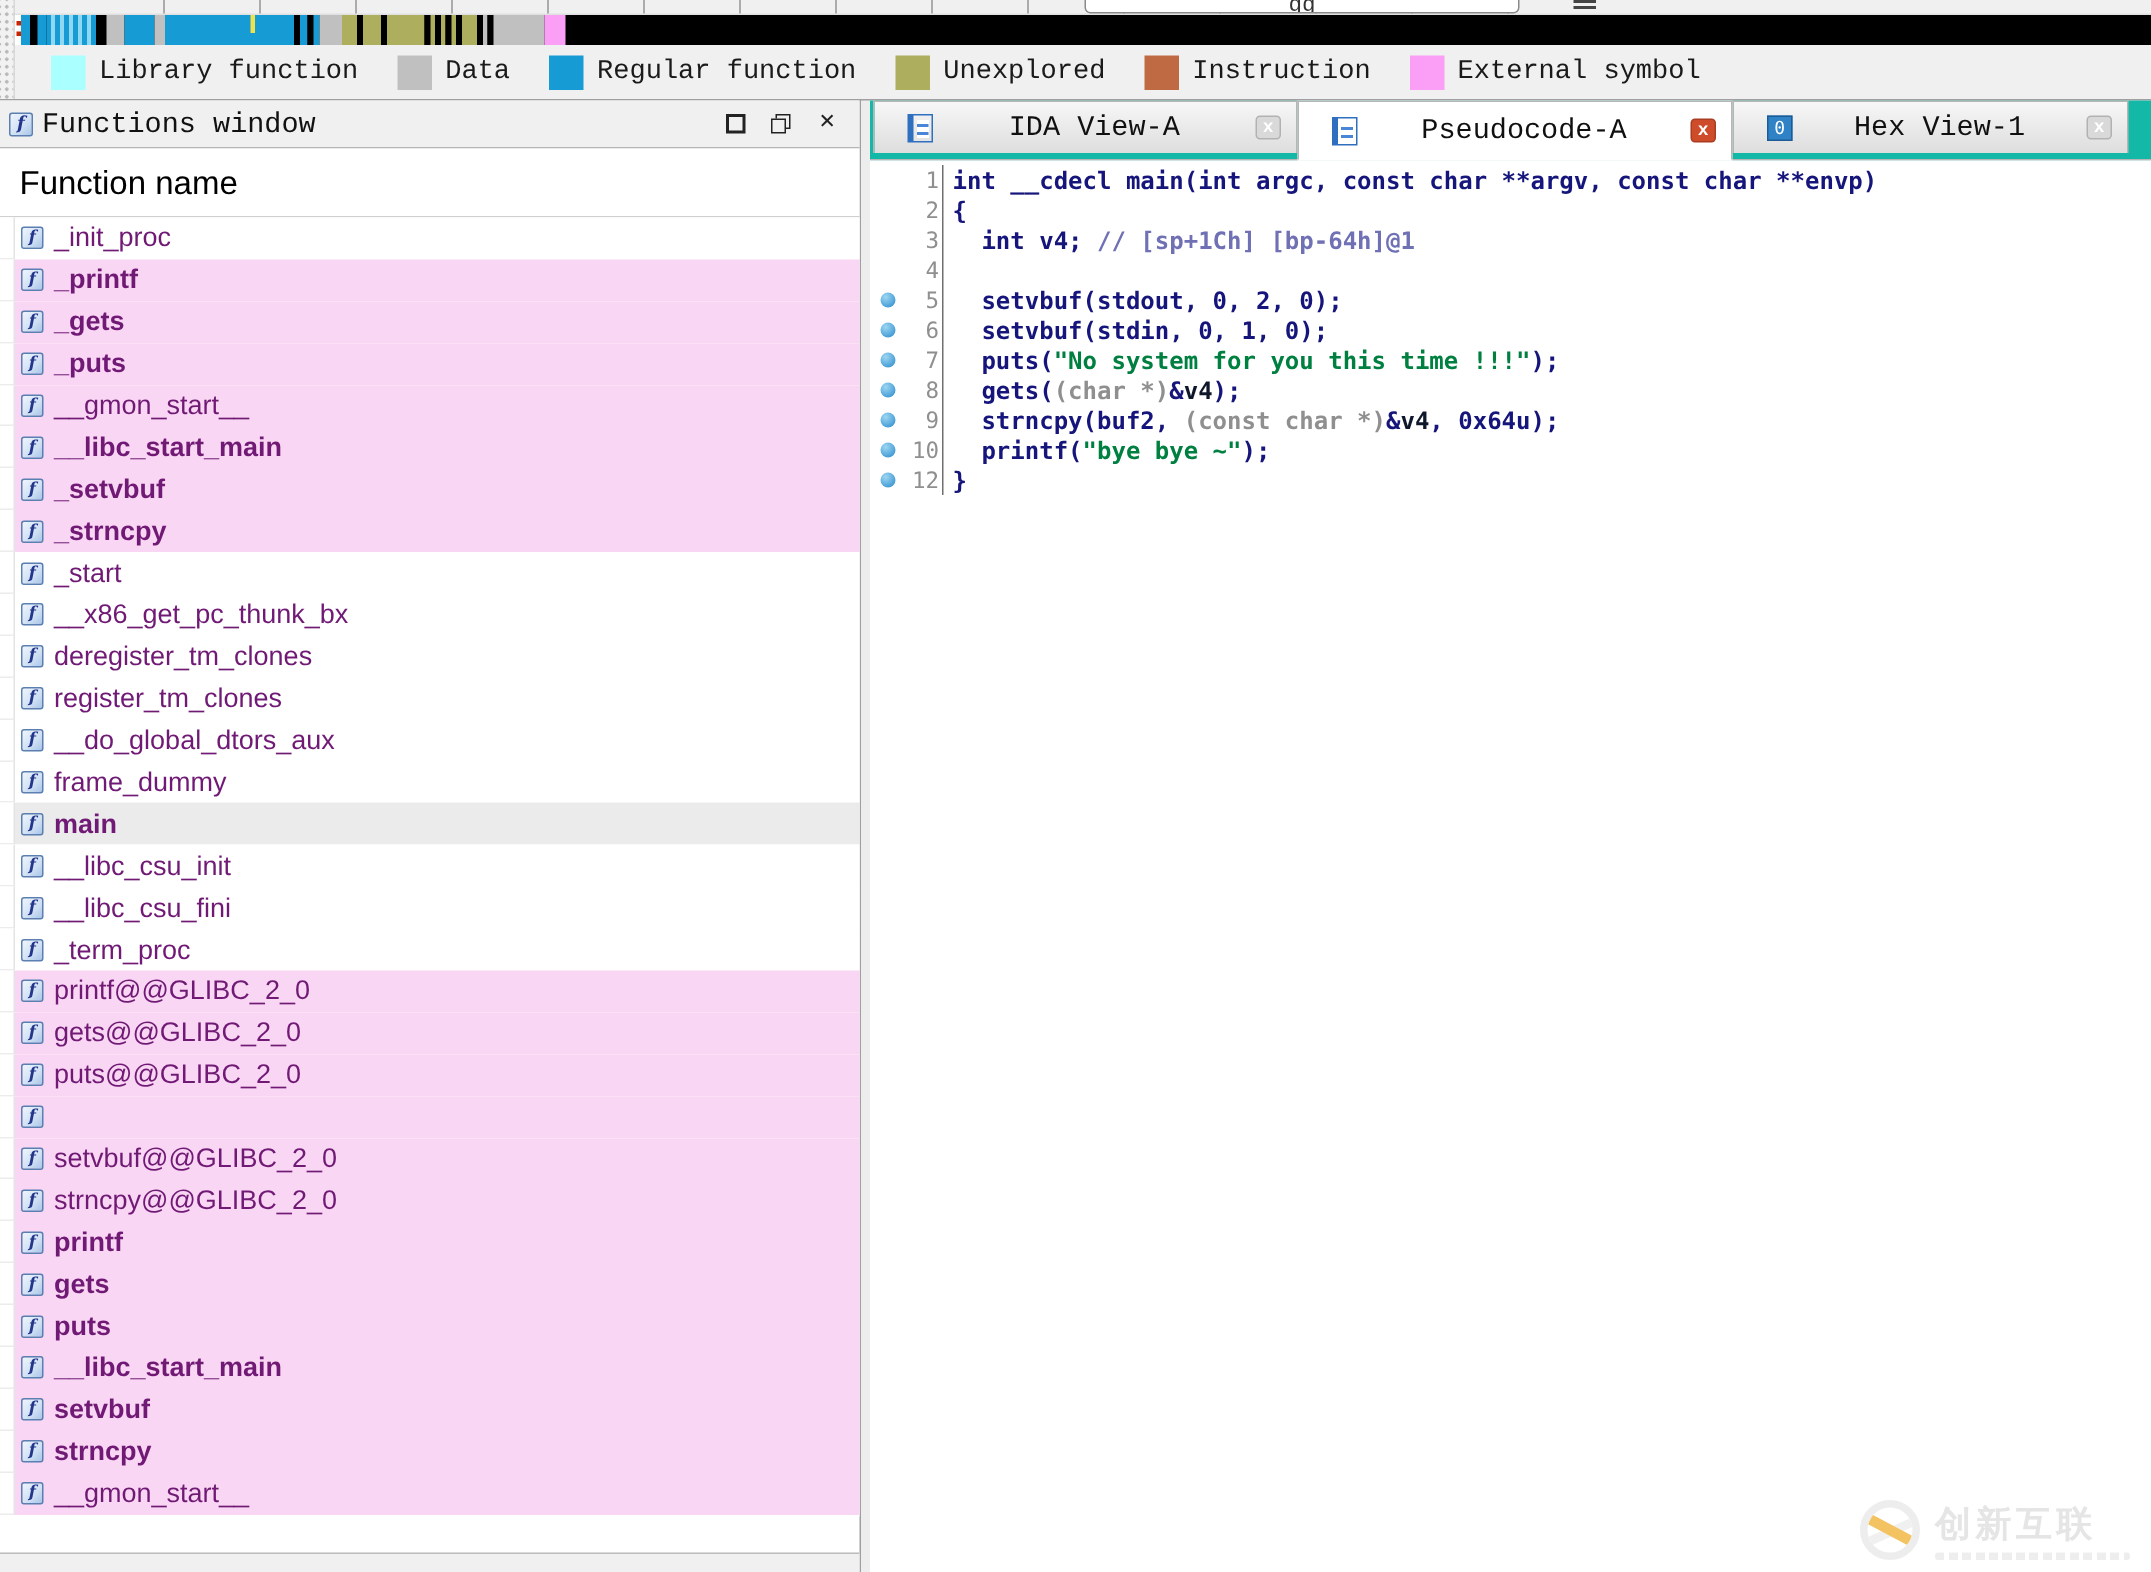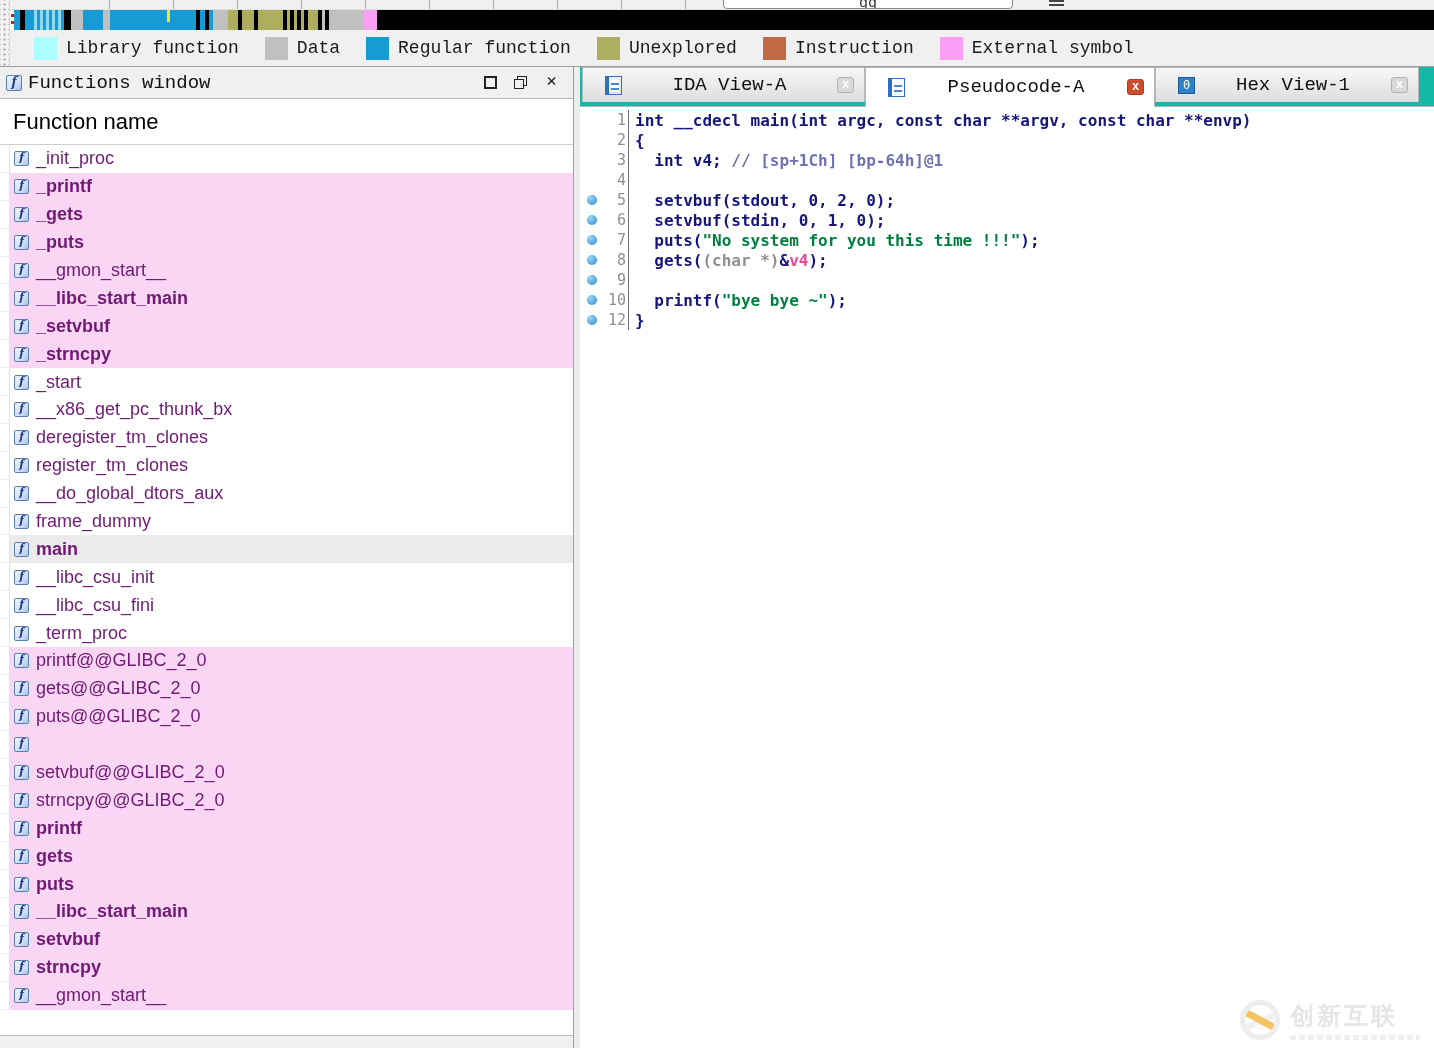--- a/index.html
+++ b/index.html
@@ -111,21 +111,21 @@
   .dot-cell { width:24px; display:flex; justify-content:center; align-items:center;
     flex:0 0 auto; }
   .bp-dot { width:10px; height:10px; border-radius:50%;
     background:radial-gradient(circle at 35% 30%, #9ed6f2, #4aa0d8 70%, #3c8ec4); }
   .num-cell { width:22px; text-align:right; color:#8f8f8f; font-size:15px; flex:0 0 auto; }
   .sep-cell { width:3px; align-self:stretch; border-right:1px solid #6f6f6f; flex:0 0 auto; }
   .code-text { white-space:pre; font-size:16px; font-weight:bold; padding-left:6px; }
   .tok-n { color:#15157b; }
   .tok-c { color:#7070b5; }
   .tok-g { color:#8f8f8f; font-weight:bold; }
-  .tok-v { color:#ec4899; }
+  .tok-v { color:#0f172a; }
   .tok-s { color:#008040; }
   .caret { display:inline-block; width:2px; height:17px; background:#15157b;
     vertical-align:text-bottom; }
 
   
   #watermark { right:14px; bottom:8px; display:flex; gap:10px;
     opacity:.95; }
   #wm-circle { width:40px; height:40px; border-radius:50%; border:5px solid #ededed;
     position:relative; overflow:hidden; background:#fff; }
   #wm-circle .sw1 { position:absolute; left:-4px; top:12px; width:40px; height:7px;
@@ -467,20 +467,21 @@
         <span class="num-cell">8</span>
         <span class="sep-cell"></span>
         <span class="code-text"><span class="tok-n">  gets(</span><span class="tok-g">(char *)</span><span class="tok-n">&amp;</span><span class="tok-v">v4</span><span class="tok-n">);</span></span>
       </div>
       <div class="code-line">
         <span class="dot-cell">
           <span class="bp-dot"></span>
         </span>
         <span class="num-cell">9</span>
         <span class="sep-cell"></span>
+        <span class="code-text"><span class="tok-n">  strncpy(buf2, </span><span class="tok-g">(const char *)</span><span class="tok-n">&amp;</span><span class="tok-v">v4</span><span class="tok-n">, 0x64u);</span></span>
       </div>
       <div class="code-line">
         <span class="dot-cell">
           <span class="bp-dot"></span>
         </span>
         <span class="num-cell">10</span>
         <span class="sep-cell"></span>
         <span class="code-text"><span class="tok-n">  printf(</span><span class="tok-s">"bye bye ~"</span><span class="tok-n">);</span></span>
       </div>
       <div class="code-line">

